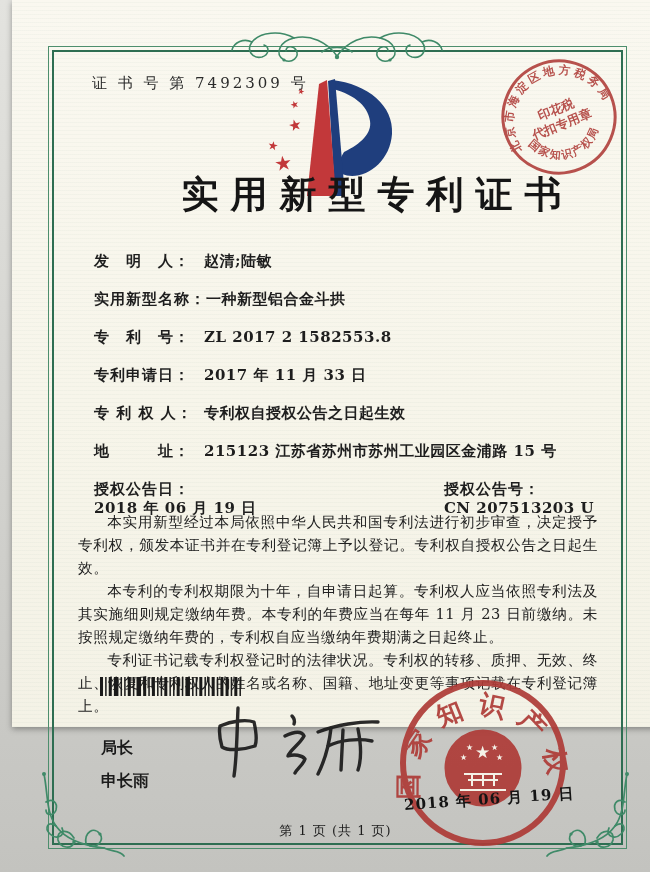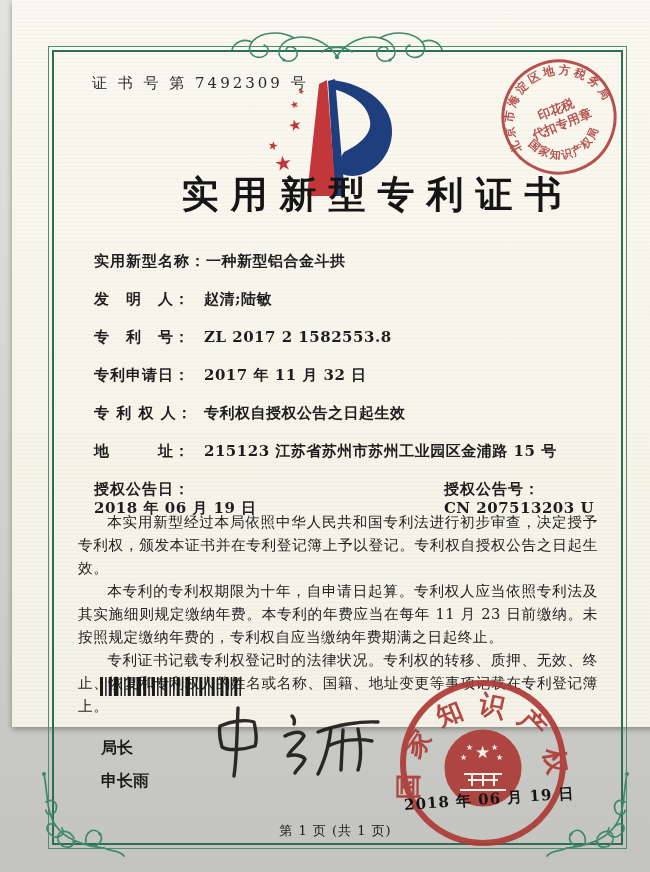--- a/index.html
+++ b/index.html
@@ -146,34 +146,34 @@
     <path id="taxBot" d="M 22,74 A 41,41 0 0 0 100,74" fill="none"></path>
     <text font-size="11" fill="#ae3b37" letter-spacing="1.5" font-weight="bold">
       <textPath href="#taxBot" startOffset="1">国家知识产权局</textPath>
     </text>
   </svg>
 
   <div class="title">实用新型专利证书</div>
 
   <div class="fields">
     <div class="frow">
+      <span class="flabel">发　明　人：</span>
+      <span class="fvalue">赵清;陆敏</span>
+    </div>
+    <div class="frow">
       <span class="flabel">实用新型名称：</span>
       <span class="fvalue">一种新型铝合金斗拱</span>
     </div>
     <div class="frow">
-      <span class="flabel">发　明　人：</span>
-      <span class="fvalue">赵清;陆敏</span>
-    </div>
-    <div class="frow">
       <span class="flabel">专　利　号：</span>
       <span class="fvalue">ZL 2017 2 1582553.8</span>
     </div>
     <div class="frow">
       <span class="flabel">专利申请日：</span>
-      <span class="fvalue">2017 年 11 月 32 日</span>
+      <span class="fvalue">2017 年 11 月 33 日</span>
     </div>
     <div class="frow">
       <span class="flabel">专 利 权 人：</span>
       <span class="fvalue">专利权自授权公告之日起生效</span>
     </div>
     <div class="frow">
       <span class="flabel">地　　　址：</span>
       <span class="fvalue">215123 江苏省苏州市苏州工业园区金浦路 15 号</span>
     </div>
     <div class="frow double">

